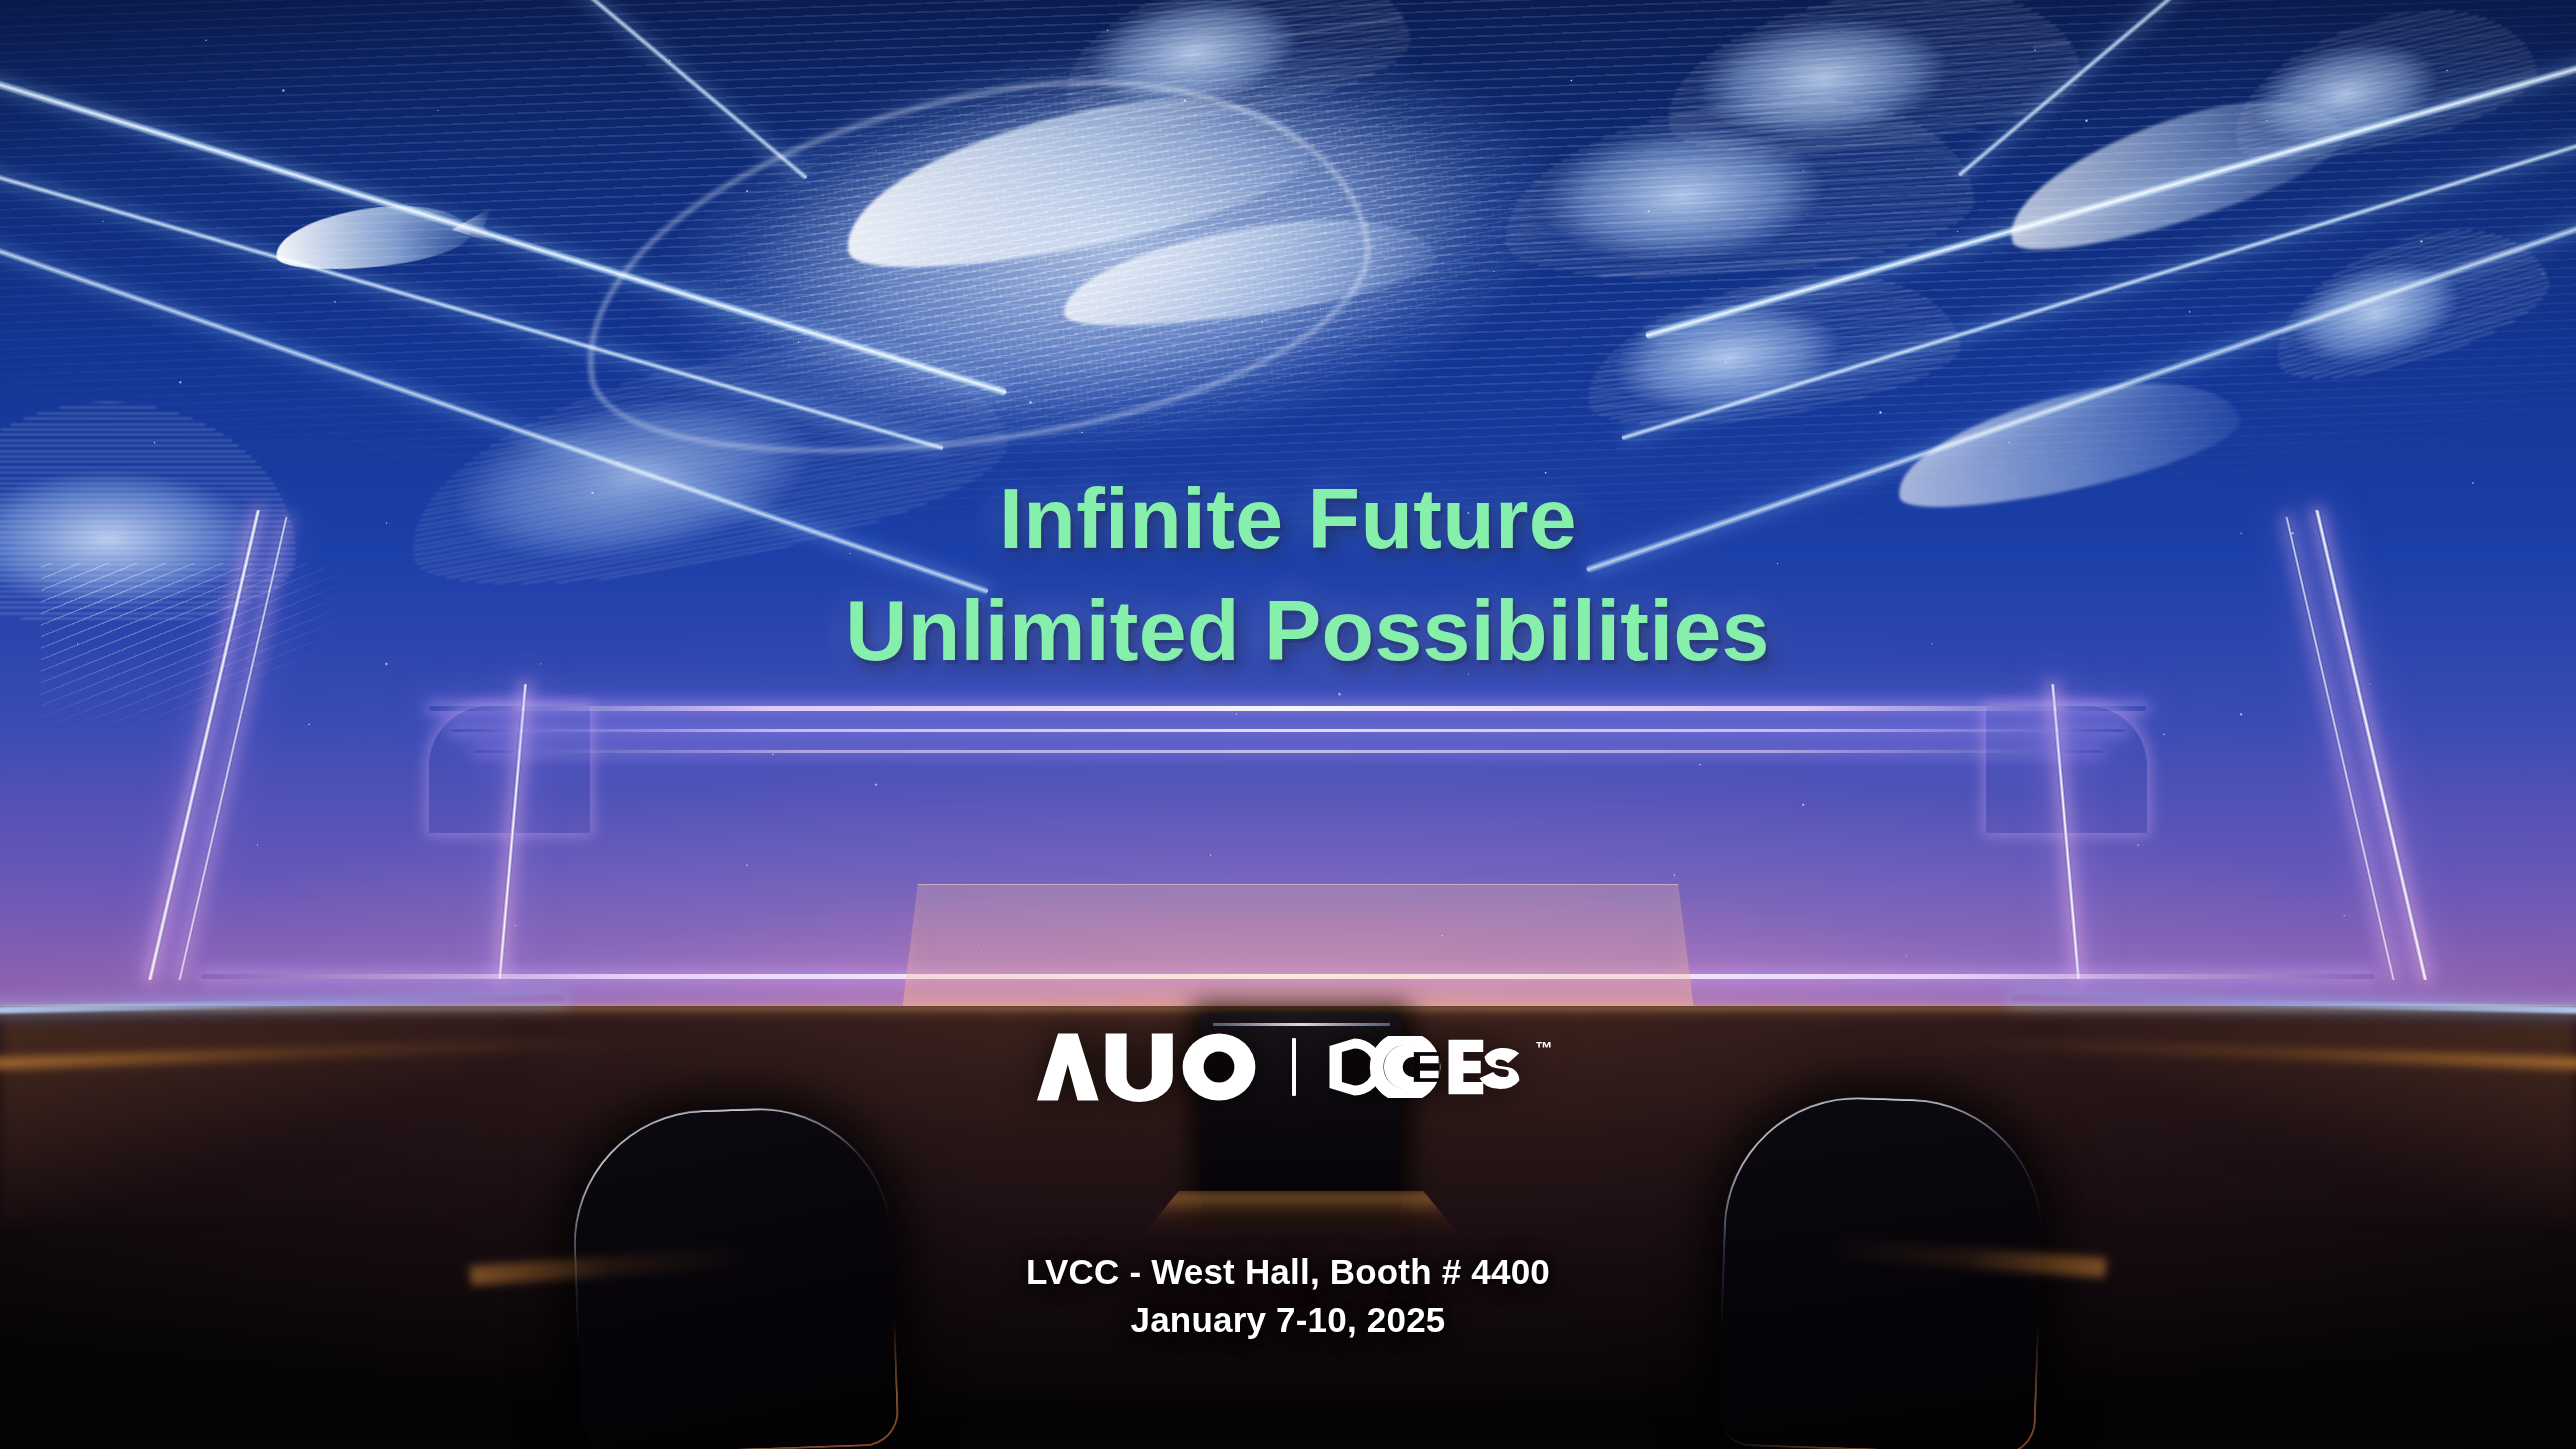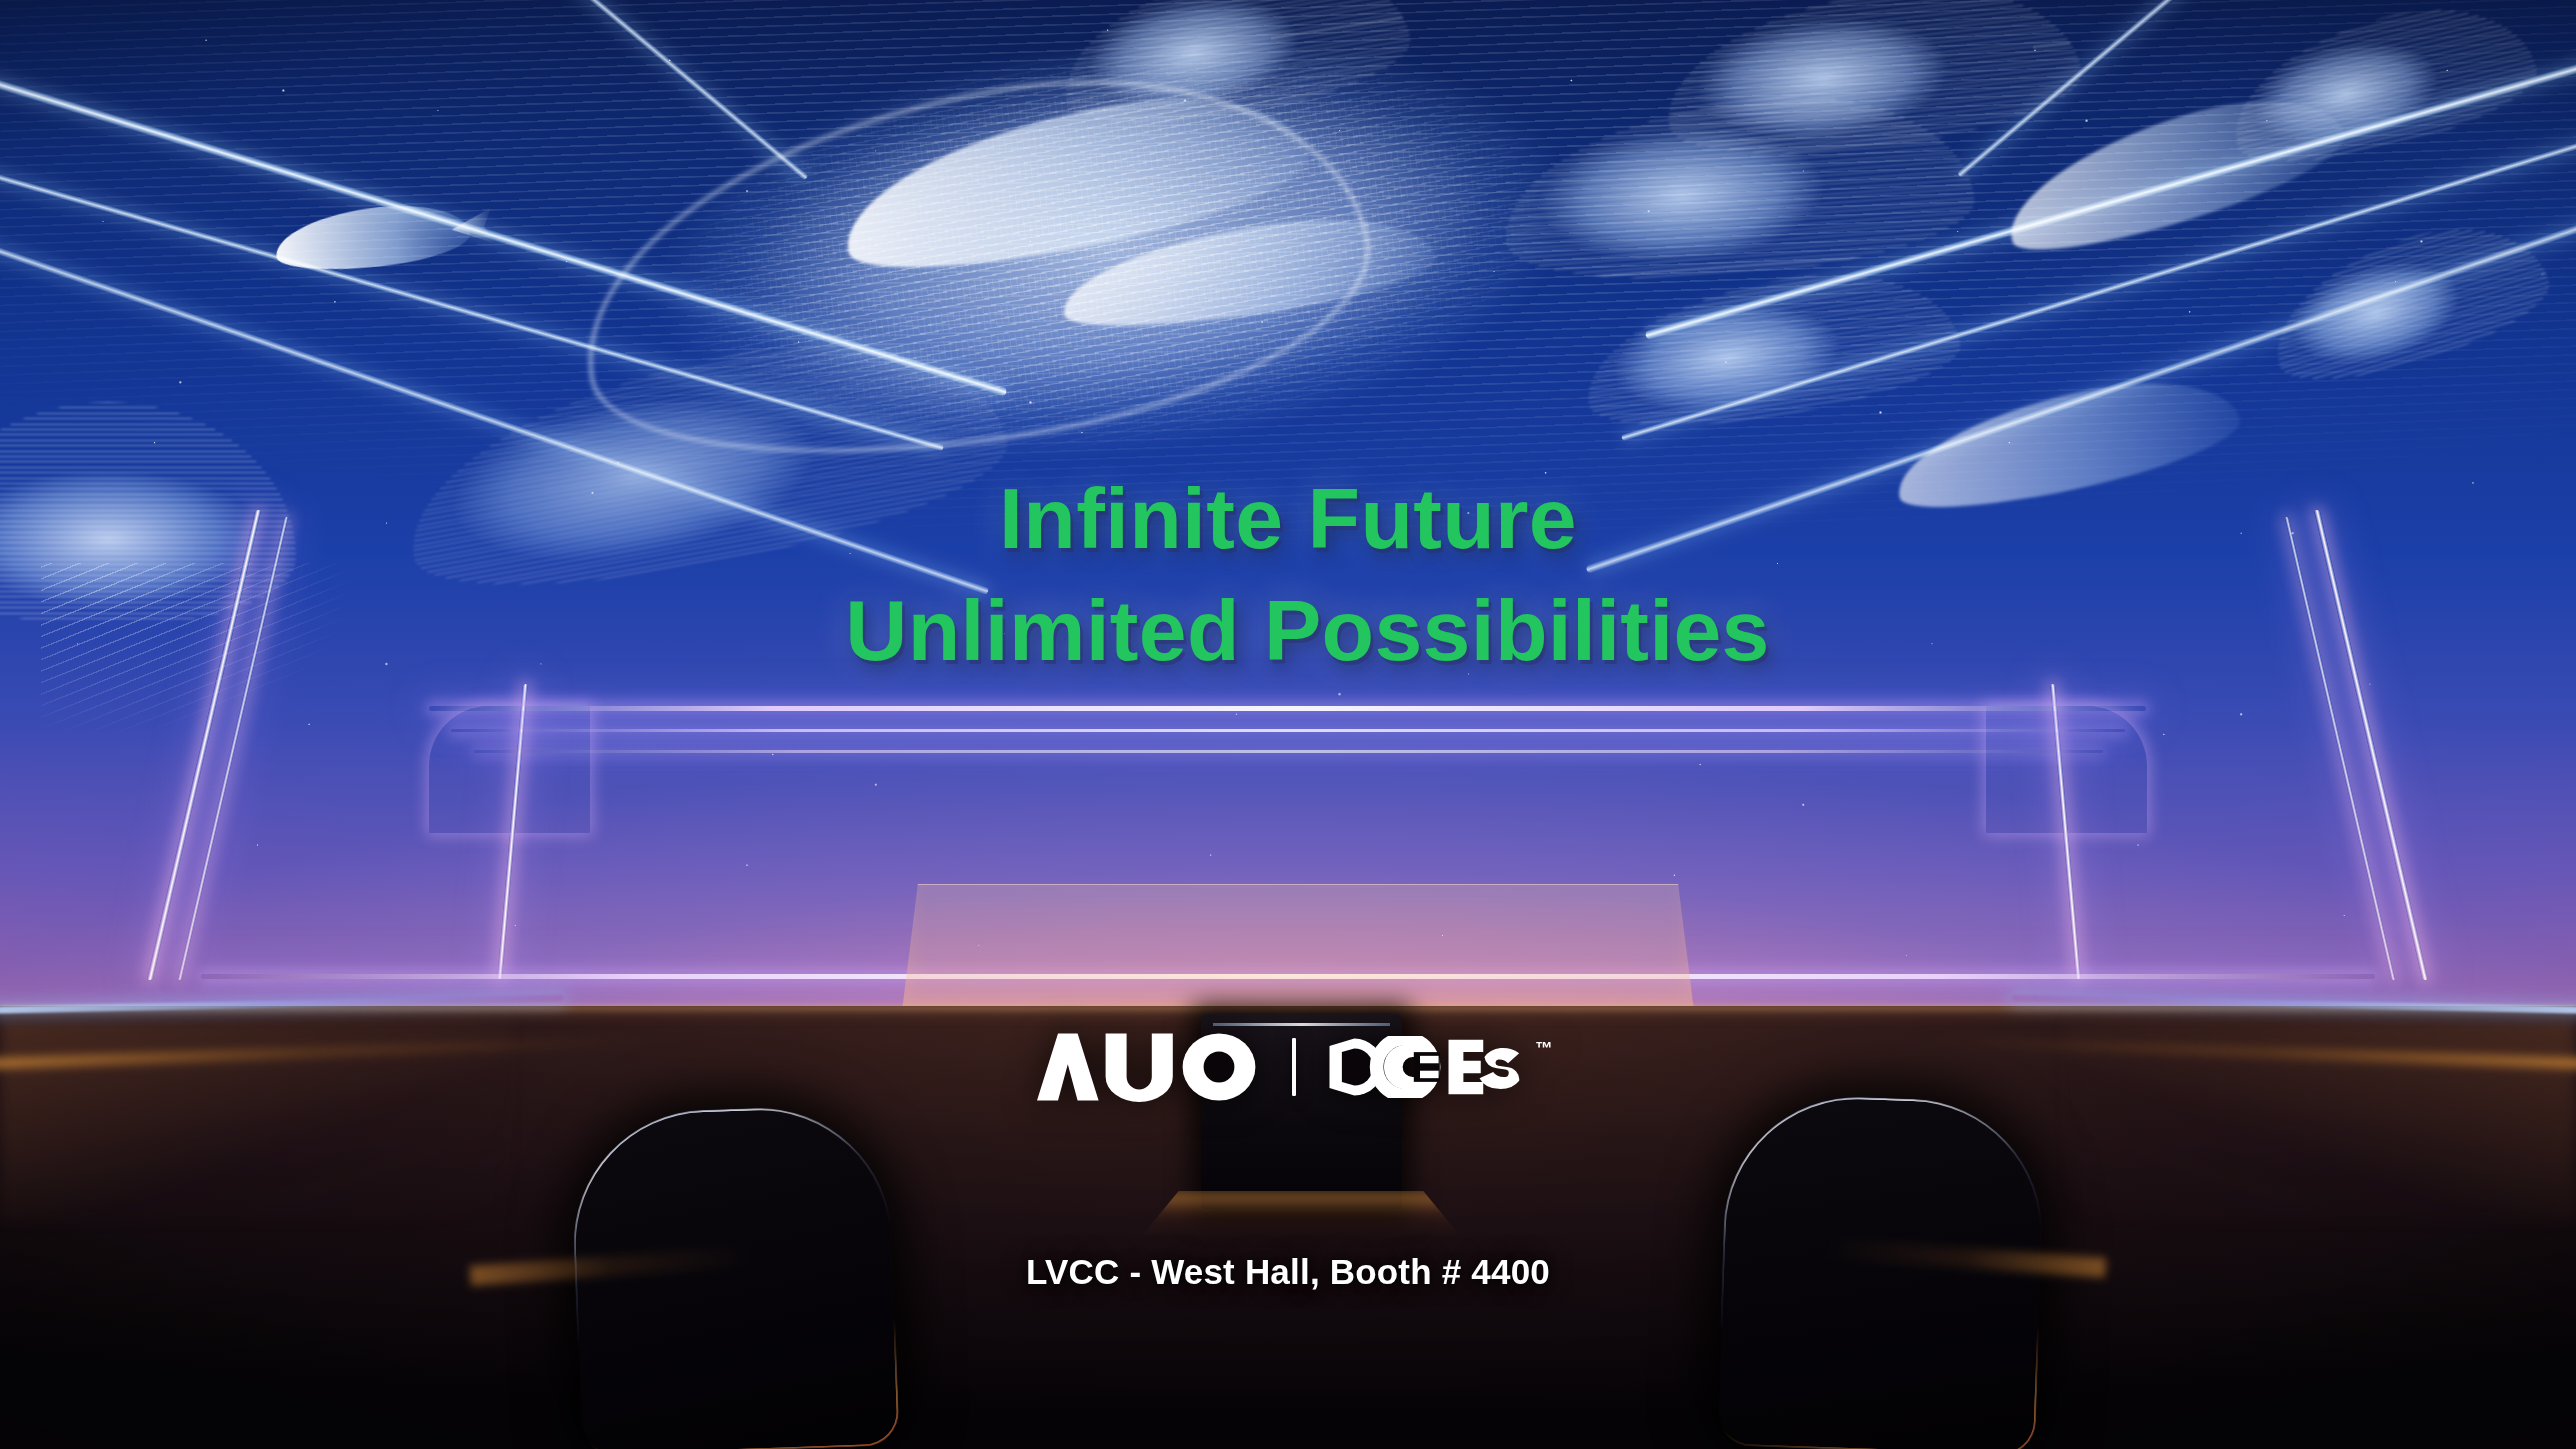--- a/index.html
+++ b/index.html
@@ -430,21 +430,21 @@
   }
   .vignette{
     position:absolute; inset:0; pointer-events:none;
     background:radial-gradient(125% 95% at 50% 46%, transparent 52%, rgba(0,0,0,.30) 80%, rgba(0,0,0,.62) 100%);
   }
 
   
   .headline{
     position:absolute; left:0; right:0; top:463px;
     text-align:center; z-index:40;
-    color:#22c55e;
+    color:#86efac;
     font-weight:700;
     font-size:86px;
     line-height:1.30;
     letter-spacing:0.3px;
     text-shadow:
        2.7px 4px 0 rgba(40,48,92,.42),
        5.4px 8px 17.4px rgba(12,18,48,.45),
        0 0 35px rgba(190,215,255,.32);
   }
   .headline .l2{ display:block;margin-left:39px; }
@@ -615,16 +615,17 @@
 
         <path fill="#ffffff" d="M310 28 a34 26 0 0 0 -56 6 a22 20 0 0 0 20 18 l14 2 a6 6 0 0 1 -2 12 a20 16 0 0 1 -18 -8 l-22 10 a36 28 0 0 0 64 4 a22 20 0 0 0 -20 -22 l-14 -2 a5 5 0 0 1 2 -10 a18 14 0 0 1 14 6 Z"></path>
       </svg>
       <span class="tm">™</span>
     </div>
 
   </div>
 
   <div class="footer">
     <span>LVCC - West Hall, Booth # 4400</span>
+    <span class="line2">January 7-10, 2025</span>
   </div>
 
 </div>
 
 
 </body></html>

